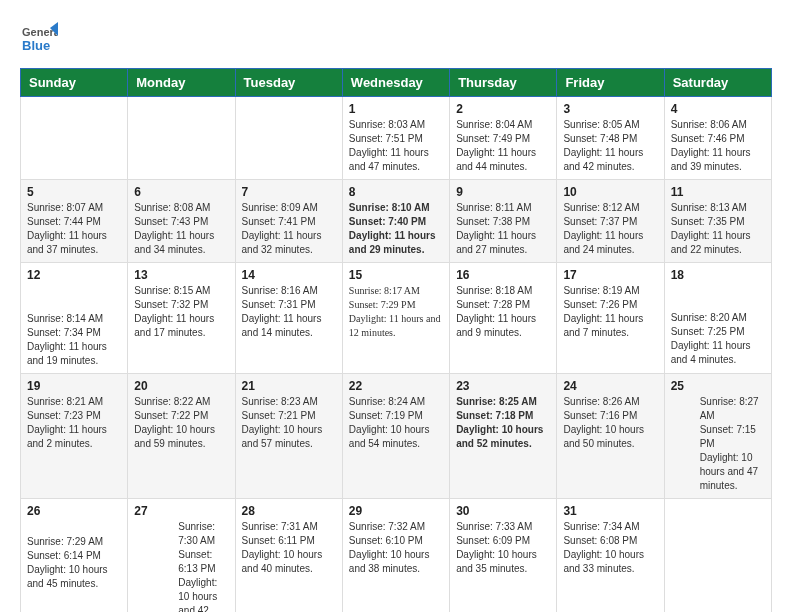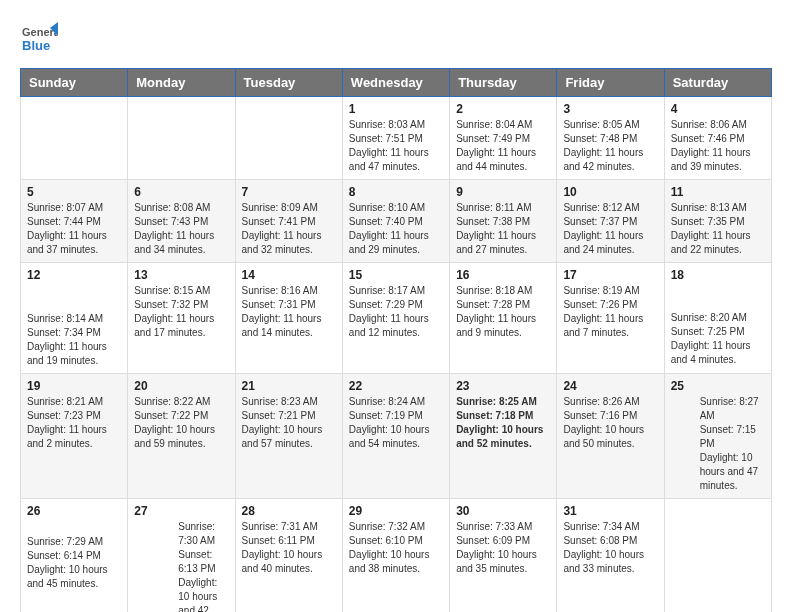--- a/index.html
+++ b/index.html
@@ -36,21 +36,21 @@
       font-size: 14px;
       font-weight: normal;
       color: #444;
     }
     .calendar {
       width: 100%;
       border-collapse: collapse;
       border: 1px solid #ccc;
     }
     .calendar th {
-      background-color: #737373;
+      background-color: #15803d;
       color: #fff;
       text-align: left;
       padding: 6px 8px;
       font-size: 13px;
       border: 1px solid #2a6ab8;
     }
     .calendar td {
       vertical-align: top;
       padding: 5px 6px;
       border: 1px solid #ddd;
@@ -151,21 +151,21 @@
 Daylight: 11 hours and 34 minutes.</div>
         </td>
         <td>
           <span class="day-number">7</span>
           <div class="day-info" style="white-space: pre-line;">Sunrise: 8:09 AM
 Sunset: 7:41 PM
 Daylight: 11 hours and 32 minutes.</div>
         </td>
         <td>
           <span class="day-number">8</span>
-          <div class="day-info" style="white-space: pre-line;">Sunrise: 8:10 AM
+          <div class="day-info" style="white-space: pre-line; font-weight: bold;">Sunrise: 8:10 AM
 Sunset: 7:40 PM
 Daylight: 11 hours and 29 minutes.</div>
         </td>
         <td>
           <span class="day-number">9</span>
           <div class="day-info" style="white-space: pre-line;">Sunrise: 8:11 AM
 Sunset: 7:38 PM
 Daylight: 11 hours and 27 minutes.</div>
         </td>
         <td>
@@ -195,21 +195,21 @@
 Daylight: 11 hours and 17 minutes.</div>
         </td>
         <td>
           <span class="day-number">14</span>
           <div class="day-info" style="white-space: pre-line;">Sunrise: 8:16 AM
 Sunset: 7:31 PM
 Daylight: 11 hours and 14 minutes.</div>
         </td>
         <td>
           <span class="day-number">15</span>
-          <div class="day-info" style="white-space: pre-line;">Sunrise: 8:17 AM
+          <div class="day-info" style="white-space: pre-line; font-family: Liberation Serif, serif;">Sunrise: 8:17 AM
 Sunset: 7:29 PM
 Daylight: 11 hours and 12 minutes.</div>
         </td>
         <td>
           <span class="day-number">16</span>
           <div class="day-info" style="white-space: pre-line;">Sunrise: 8:18 AM
 Sunset: 7:28 PM
 Daylight: 11 hours and 9 minutes.</div>
         </td>
         <td>

